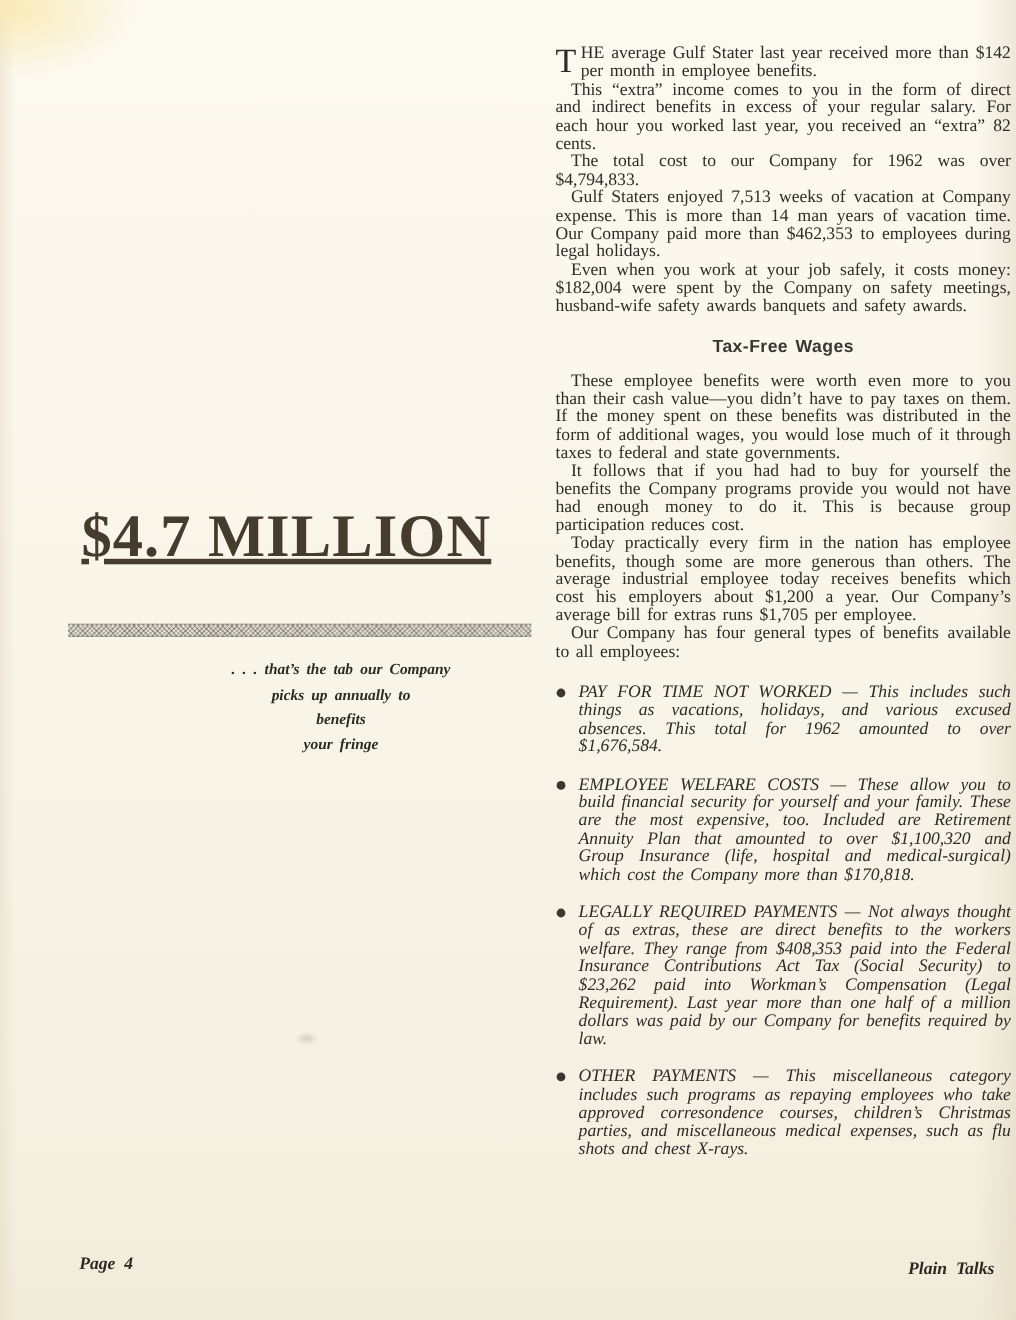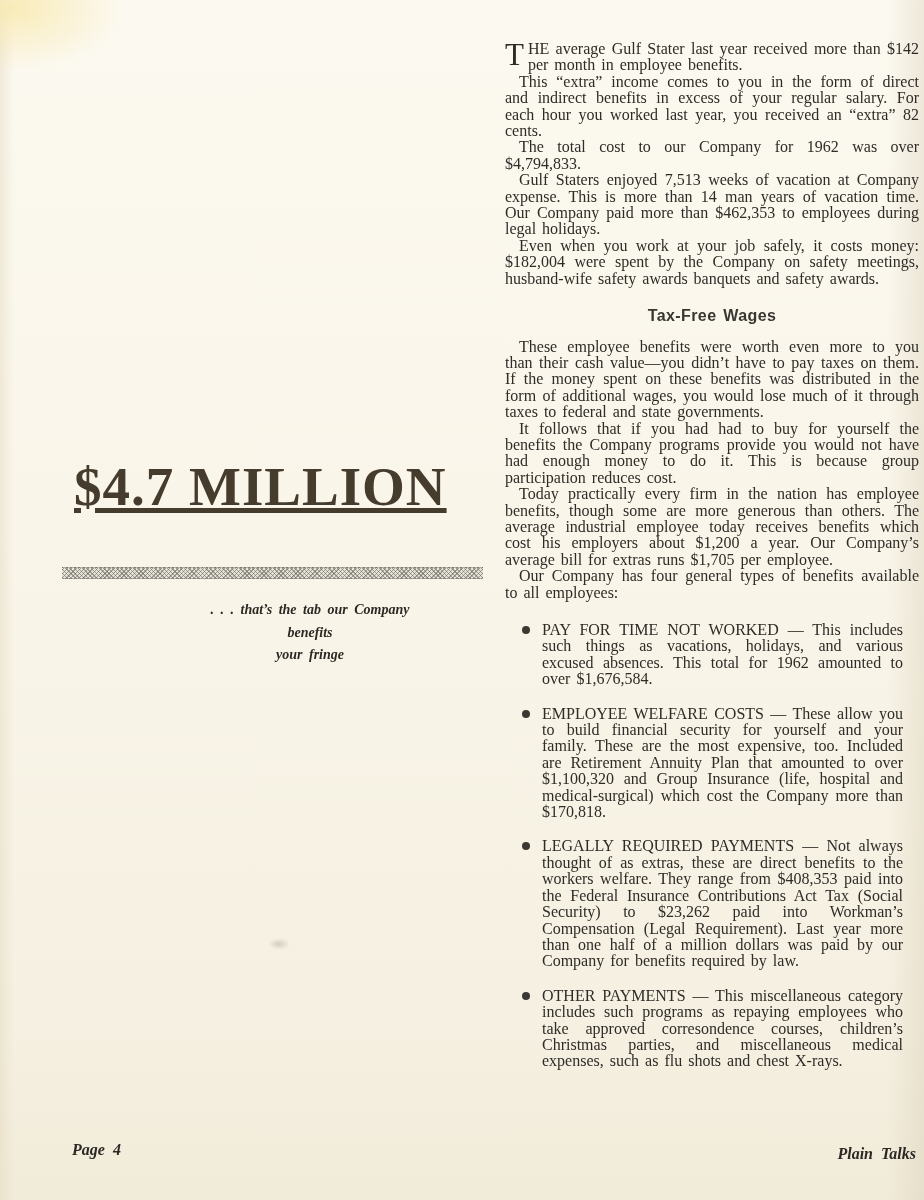--- a/index.html
+++ b/index.html
@@ -100,54 +100,56 @@
     word-spacing: 2px;
     color: #3a3631;
   }
   .benefit-list {
     margin: 21px 0 0;
     padding: 0;
     list-style: none;
   }
   .benefit-list li {
     position: relative;
-    margin: 0 16px 18px;
+    margin: 0 0 18px;
     padding-left: 21px;
     text-align: justify;
+    font-style: italic;
   }
   .bullet-dot {
     position: absolute;
     left: 1px; top: 4px;
     width: 8px; height: 8px;
     border-radius: 50%;
     background: #3b3732;
   }
 
   
   .footer-left, .footer-right {
     position: absolute;
     font-family: "Liberation Serif", serif;
     font-style: italic;
     font-weight: bold;
     font-size: 16px;
     color: #2c2924;
     word-spacing: 4px;
   }
   .footer-left { left: 72px; top: 1141px; }
-  .footer-right { right: 8px; top: 1145px; }
+  .footer-right { right: 20px; top: 1145px; }
 </style>
 </head>
 <body>
 
 <div class="page">
 
   <h1 class="headline">$4.7 MILLION</h1>
   <div class="deco-rule"></div>
   <div class="caption">
     <div>. . . that’s the tab our Company</div>
+    <div>picks up annually to</div>
     <div>benefits</div>
     <div>your fringe</div>
   </div>
   <div class="paper-smudge"></div>
 
   <div class="right-col">
     <p class="first"><span class="dropcap">T</span><span>HE average Gulf Stater last year received more than $142 per month in employee benefits.</span></p>
     <p>This “extra” income comes to you in the form of direct and indirect benefits in excess of your regular salary. For each hour you worked last year, you received an “extra” 82 cents.</p>
     <p>The total cost to our Company for 1962 was over $4,794,833.</p>
     <p>Gulf Staters enjoyed 7,513 weeks of vacation at Company expense. This is more than 14 man years of vacation time. Our Company paid more than $462,353 to employees during legal holidays.</p>

